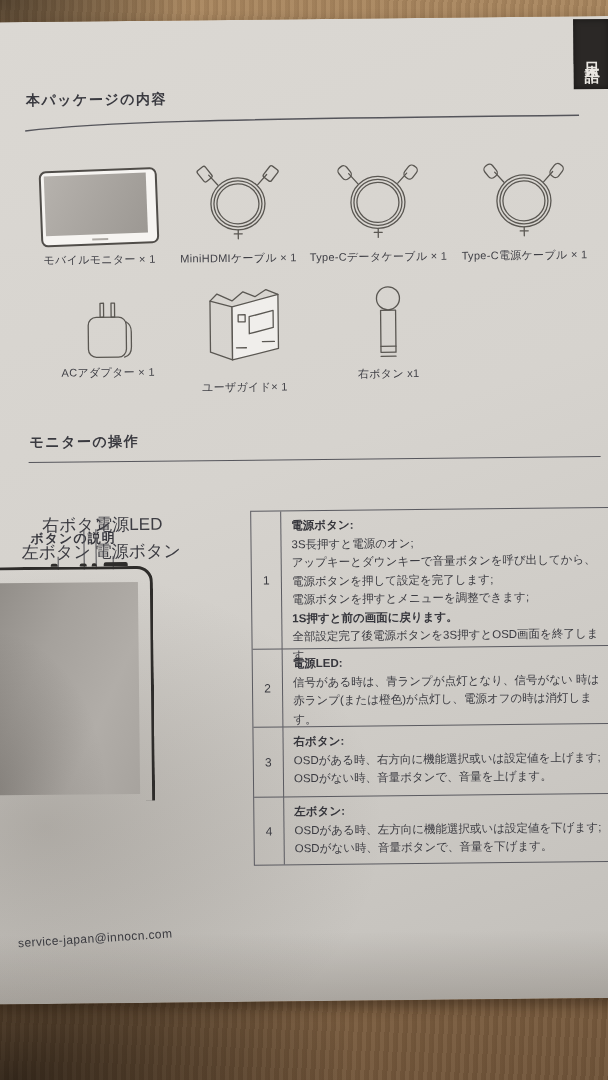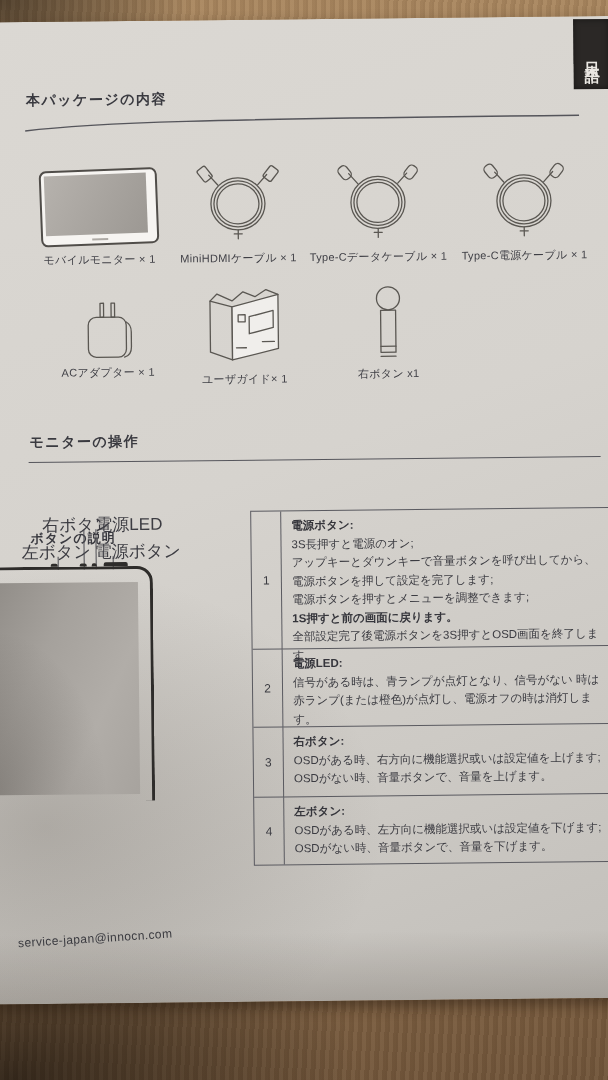--- a/index.html
+++ b/index.html
@@ -147,21 +147,21 @@
         <svg class="lineart" width="84" height="78" viewBox="0 0 84 78">
           <polygon points="8,15 30,21 30,74 8,66"></polygon>
           <polygon points="30,21 76,9 76,63 30,74" fill="#f0eeeb"></polygon>
           <path d="M8,15 L15,8 L30,15 L41,6 L53,11 L64,4 L76,9"></path>
           <polygon points="47,31 71,25 71,42 47,48"></polygon>
           <rect x="36" y="29" width="7" height="7"></rect>
           <path d="M34,62 h10"></path>
             <path d="M60,56 h12"></path>
         </svg>
       </div>
-      <div class="pkg-label" style="margin-top:8px;">ユーザガイド× 1</div>
+      <div class="pkg-label" style="margin-top:16px;">ユーザガイド× 1</div>
     </div>
 
     <div class="abs pkg-item" style="left:340px;top:280px;width:90px;">
       <div class="pkg-icon-area" style="height:80px;">
         <svg class="lineart" width="38" height="78" viewBox="0 0 38 78">
           <circle cx="19" cy="14" r="11.5"></circle>
           <rect x="11.5" y="26" width="15" height="42"></rect>
           <path d="M11.5,62 h15"></path>
             <path d="M11.5,72 h15"></path>
         </svg>

